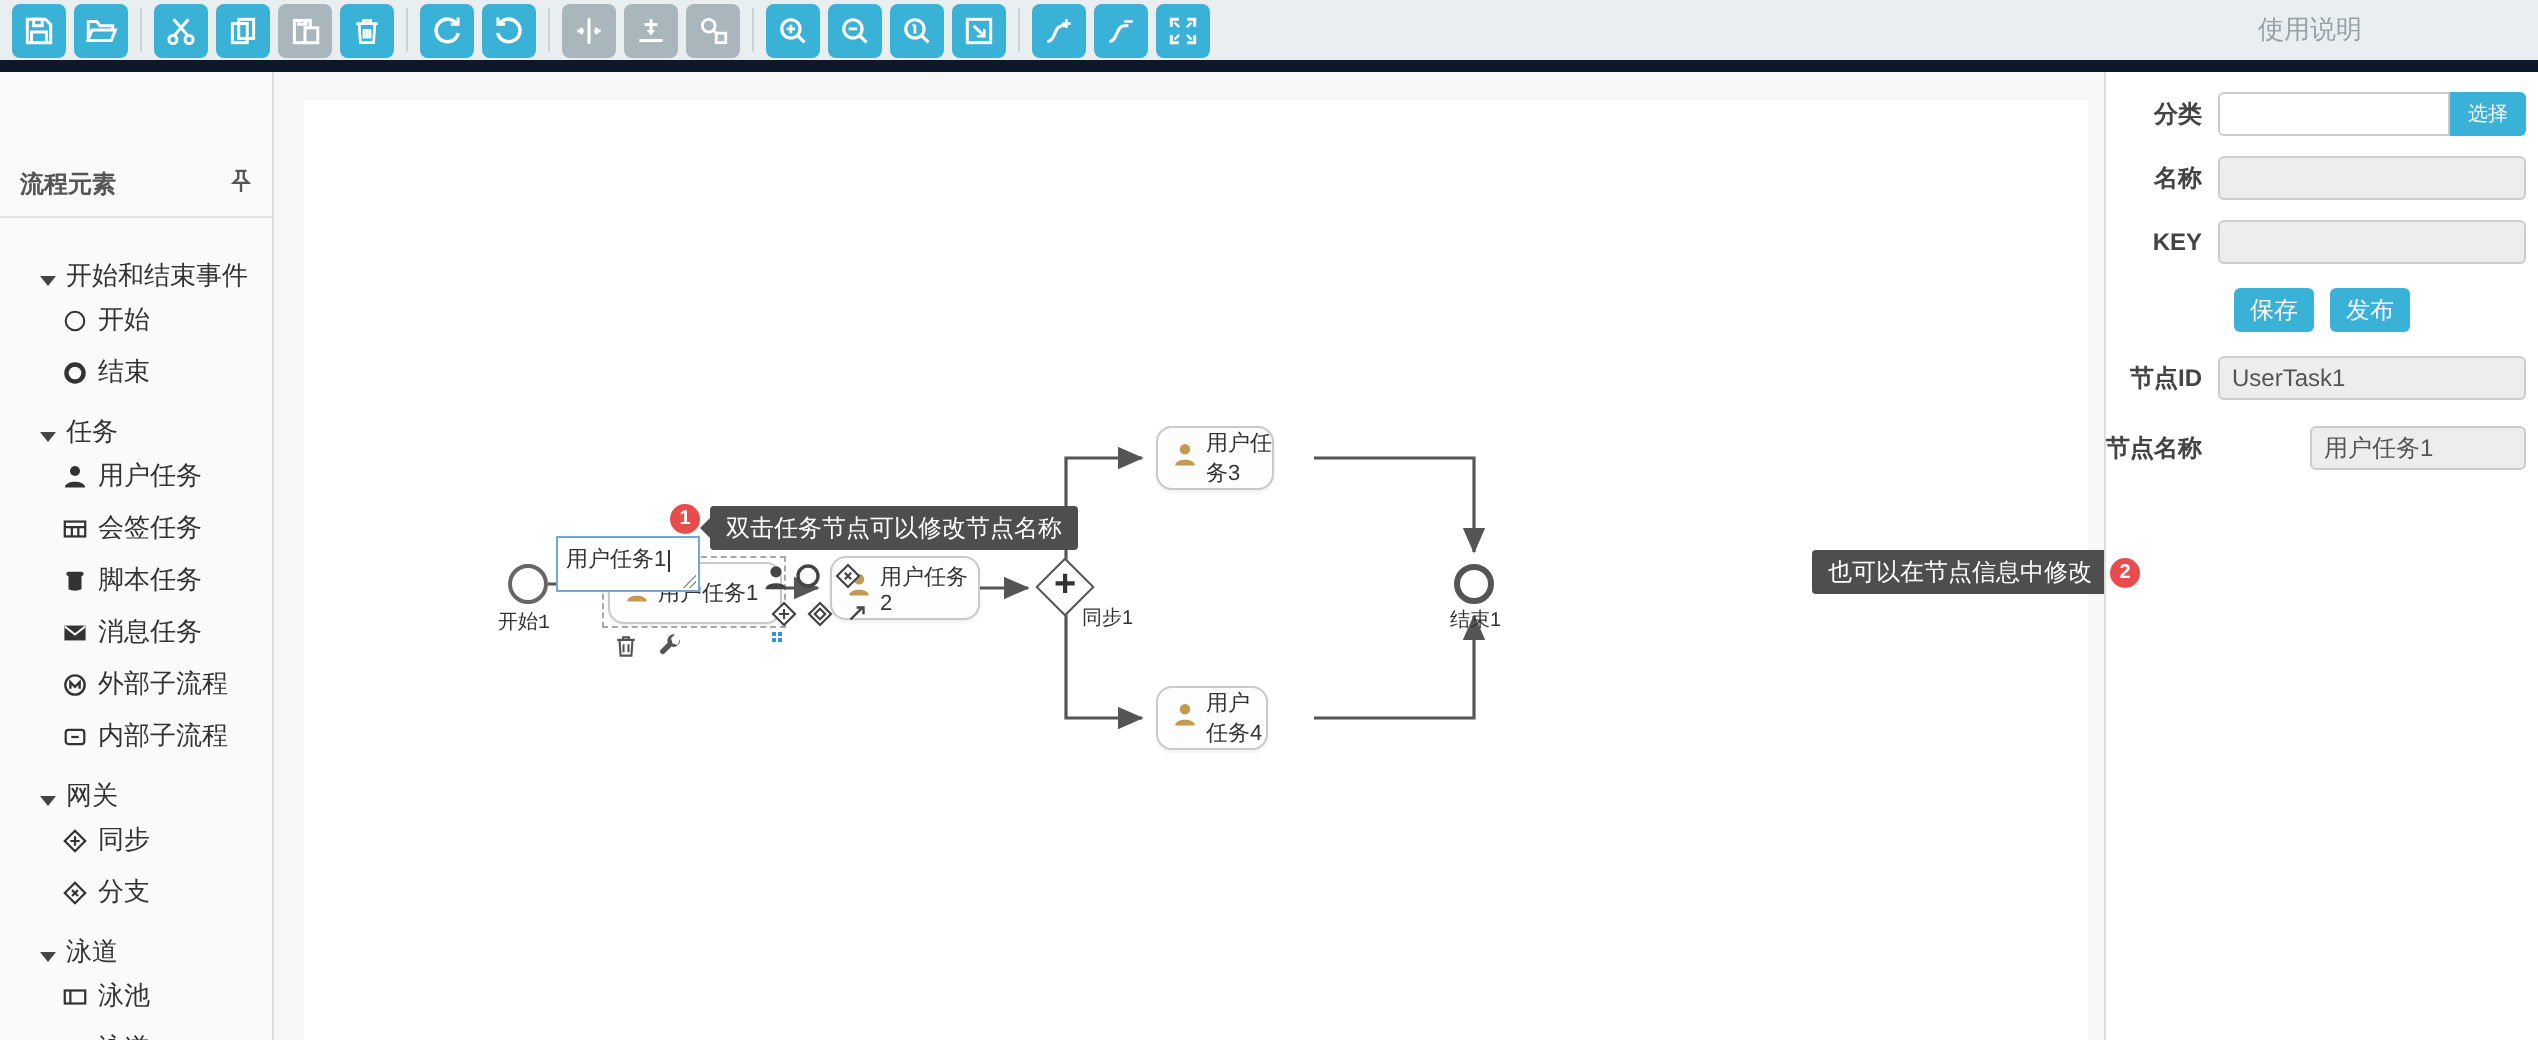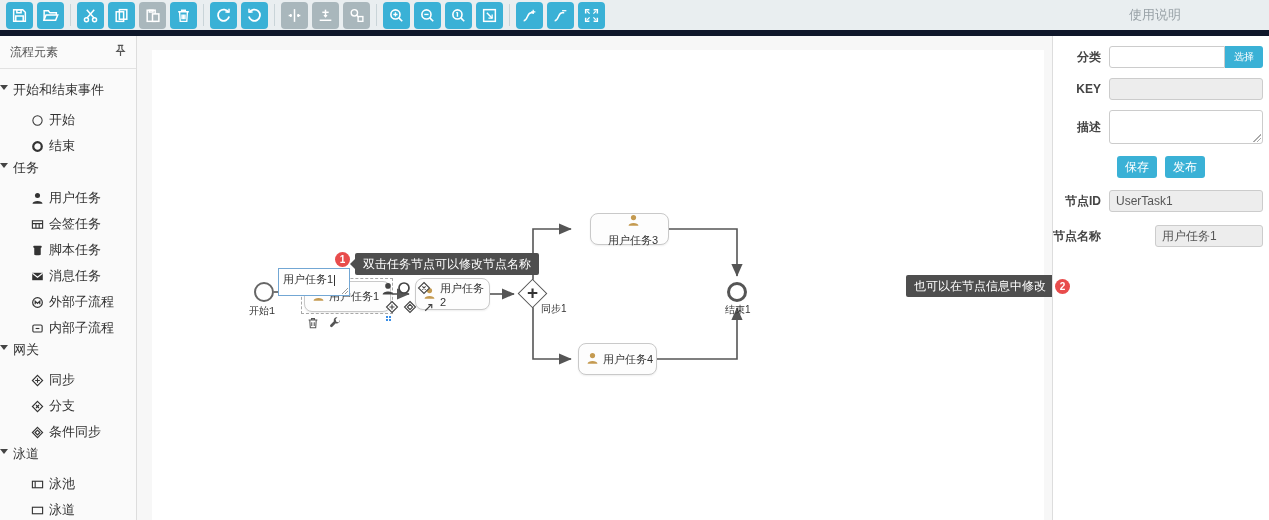--- a/index.html
+++ b/index.html
@@ -15,25 +15,25 @@
   .tbtn svg { display:block; }
   .tsep { width:1px; height:22px; background:#c9d4d8; margin:0 4px; flex:none; }
   .help { margin-left:auto; margin-right:88px; font-size:13px; color:#98a1a6; cursor:pointer; }
 
   
   .content { display:flex; height:484px; }
 
   
   .sidebar { width:137px; background:#fafafa; border-right:1px solid #ddd; flex:none; }
   .side-header, .panel-header { height:28px; display:flex; align-items:center;
-    padding:16px 10px; font-size:12px; font-weight:normal; color:#555;
-    border-bottom:1px solid #e2e2e2; }
+    padding:16px 10px; font-size:12px; font-weight:bold; color:#555;
+    border-bottom:1px solid #e2e2e2;margin-top:40px; }
   .side-header .sp, .panel-header .sp { flex:1; }
   .tree { padding-top:12px; }
-  .tree-group { height:26px; display:flex; align-items:flex-start; padding-left:0;
+  .tree-group { height:26px; display:flex; align-items:flex-end; padding-left:20px;
     font-size:13px; cursor:pointer; }
   .caret-down { width:0; height:0; border:4px solid transparent; border-top:5px solid #444;
     margin-right:5px; margin-top:4px; }
   .tree-item { height:26px; display:flex; align-items:center; padding-left:30px;
     font-size:13px; cursor:pointer; }
   .tree-item .ticon { width:14px; height:14px; margin-right:5px; display:flex;
     align-items:center; justify-content:center; }
 
   
   .canvas-area { position:relative; flex:1; background:#f7f7f7; overflow:hidden; }
@@ -370,29 +370,20 @@
         </div>
       <div class="tree-item">
           <span class="ticon">
             <svg width="13" height="13" viewBox="0 0 14 14" fill="none" stroke="#333" stroke-width="1.2">
               <path d="M7 1.5L12.5 7L7 12.5L1.5 7z"></path>
               <path d="M5.4 5.4l3.2 3.2M8.6 5.4l-3.2 3.2"></path>
             </svg>
           </span>
           <span>分支</span>
         </div>
-      <div class="tree-item">
-          <span class="ticon">
-            <svg width="13" height="13" viewBox="0 0 14 14" fill="none" stroke="#333" stroke-width="1.2">
-              <path d="M7 1.5L12.5 7L7 12.5L1.5 7z"></path>
-              <path d="M7 4.4L9.6 7L7 9.6L4.4 7z"></path>
-            </svg>
-          </span>
-          <span>条件同步</span>
-        </div>
 
       <div class="tree-group">
           <span class="caret-down"></span>
           <span>泳道</span>
         </div>
       <div class="tree-item">
           <span class="ticon">
             <svg width="13" height="13" viewBox="0 0 14 14" fill="none" stroke="#333" stroke-width="1.2">
               <rect x="1.5" y="3.5" width="11" height="7"></rect>
               <path d="M4.5 3.5v7"></path>
@@ -485,28 +476,28 @@
             <circle cx="7" cy="3.9" r="2.8"></circle>
             <path d="M1.7 12.6c0-4 10.6-4 10.6 0z"></path>
           </svg></span>
       <span>用户任务2</span>
     </div>
 
     <div class="diamond"></div>
     <div class="diamond-plus">+</div>
     <div class="node-label" style="left:404px;top:266px;">同步1</div>
 
-    <div class="flow-node" style="left:453px;top:177px;width:79px;height:32px;flex-direction:column;">
+    <div class="flow-node" style="left:441px;top:177px;width:59px;height:32px;">
       <span><svg width="13" height="13" viewBox="0 0 14 14" fill="#c49a50">
             <circle cx="7" cy="3.9" r="2.8"></circle>
             <path d="M1.7 12.6c0-4 10.6-4 10.6 0z"></path>
           </svg></span>
       <span>用户任务3</span>
     </div>
-    <div class="flow-node" style="left:441px;top:307px;width:79px;height:32px;">
+    <div class="flow-node" style="left:441px;top:307px;width:56px;height:32px;">
       <span><svg width="13" height="13" viewBox="0 0 14 14" fill="#c49a50">
             <circle cx="7" cy="3.9" r="2.8"></circle>
             <path d="M1.7 12.6c0-4 10.6-4 10.6 0z"></path>
           </svg></span>
       <span>用户任务4</span>
     </div>
 
     <div class="circle-node" style="left:590px;top:246px;width:20px;height:20px;border:3px solid #555;"></div>
     <div class="node-label" style="left:588px;top:267px;">结束1</div>
 
@@ -524,28 +515,26 @@
   <div class="panel">
     <div class="form">
       <div class="frow">
         <label>分类</label>
         <div class="cat-wrap">
           <input class="fld white" value="" style="">
           <button class="select-btn">选择</button>
         </div>
       </div>
       <div class="frow">
-        <label>KEY</label>
+        <label>名称</label>
         <input class="fld" value="" style="">
       </div>
       <div class="frow">
-        <label>描述</label>
-        <div class="desc-wrap">
-          <textarea class="fld desc" style=""></textarea>
-        </div>
+        <label>KEY</label>
+        <input class="fld" value="" style="">
       </div>
       <div class="btn-row">
         <button class="action-btn">保存</button>
         <button class="action-btn">发布</button>
       </div>
       <div class="frow">
         <label>节点ID</label>
         <input class="fld" value="UserTask1" style="">
       </div>
       <div class="frow" style="margin-top:13px;gap:46px;">

